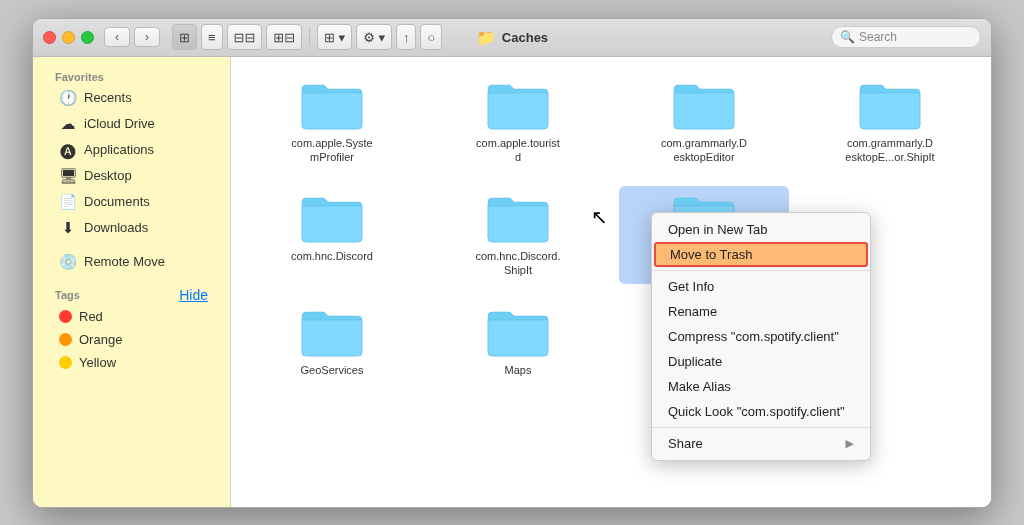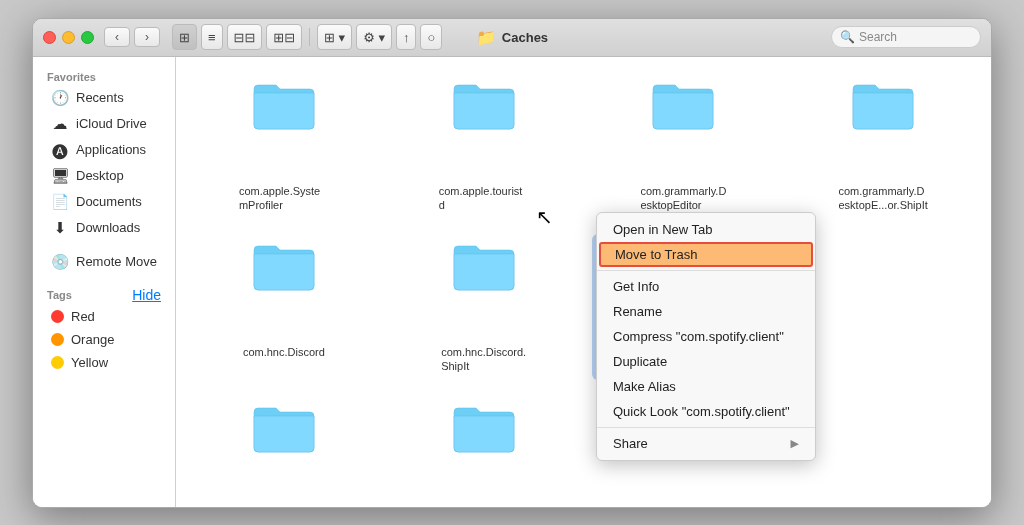--- a/index.html
+++ b/index.html
@@ -122,24 +122,24 @@
       gap: 4px;
     }
     
     .main {
       display: flex;
       flex: 1;
       overflow: hidden;
     }
     
     .sidebar {
-      width: 143px;
-      background: #ffffff;
+      width: 198px;
+      background: #fef9c3;
       border-right: 1px solid #d0d0d0;
-      padding: 10px 0;
+      padding: 10px 8px;
       flex-shrink: 0;
       overflow-y: auto;
     }
     .sidebar-section-title {
       font-size: 11px;
       font-weight: 700;
       color: #888;
       padding: 4px 14px 2px;
       text-transform: none;
     }
@@ -217,25 +217,24 @@
       height: 52px;
       position: relative;
     }
     .folder-icon svg {
       width: 100%;
       height: 100%;
     }
     .file-label {
       font-size: 11px;
       color: #333;
-      text-align: left;
+      text-align: center;
       word-break: break-all;
       max-width: 90px;
       line-height: 1.3;
-      margin-top: 48px;
     }
     .file-item.selected .file-label {
       background: #4a90d9;
       color: white;
       border-radius: 3px;
       padding: 1px 3px;
     }
     
     .context-menu {
       position: absolute;
@@ -452,20 +451,29 @@
         </div>
 
         <div class="file-item">
           <div class="folder-icon">
             <svg viewBox="0 0 64 52" fill="none">
                 <path d="M2 10 Q2 6 6 6 L24 6 L28 10 L58 10 Q62 10 62 14 L62 46 Q62 50 58 50 L6 50 Q2 50 2 46 Z" fill="#6ecff6" stroke="#5ab8e0" stroke-width="0.5"></path>
                 <path d="M2 14 L62 14 L62 46 Q62 50 58 50 L6 50 Q2 50 2 46 Z" fill="#82d9ff" stroke="#5ab8e0" stroke-width="0.5"></path>
               </svg>
           </div>
           <div class="file-label">GeoServices</div>
+        </div>
+        <div class="file-item">
+          <div class="folder-icon">
+            <svg viewBox="0 0 64 52" fill="none">
+                <path d="M2 10 Q2 6 6 6 L24 6 L28 10 L58 10 Q62 10 62 14 L62 46 Q62 50 58 50 L6 50 Q2 50 2 46 Z" fill="#6ecff6" stroke="#5ab8e0" stroke-width="0.5"></path>
+                <path d="M2 14 L62 14 L62 46 Q62 50 58 50 L6 50 Q2 50 2 46 Z" fill="#82d9ff" stroke="#5ab8e0" stroke-width="0.5"></path>
+              </svg>
+          </div>
+          <div class="file-label">Maps</div>
         </div>
         <div class="file-item">
           <div class="folder-icon">
             <svg viewBox="0 0 64 52" fill="none">
                 <path d="M2 10 Q2 6 6 6 L24 6 L28 10 L58 10 Q62 10 62 14 L62 46 Q62 50 58 50 L6 50 Q2 50 2 46 Z" fill="#6ecff6" stroke="#5ab8e0" stroke-width="0.5"></path>
                 <path d="M2 14 L62 14 L62 46 Q62 50 58 50 L6 50 Q2 50 2 46 Z" fill="#82d9ff" stroke="#5ab8e0" stroke-width="0.5"></path>
               </svg>
           </div>
           <div class="file-label">Pass…</div>
         </div>

